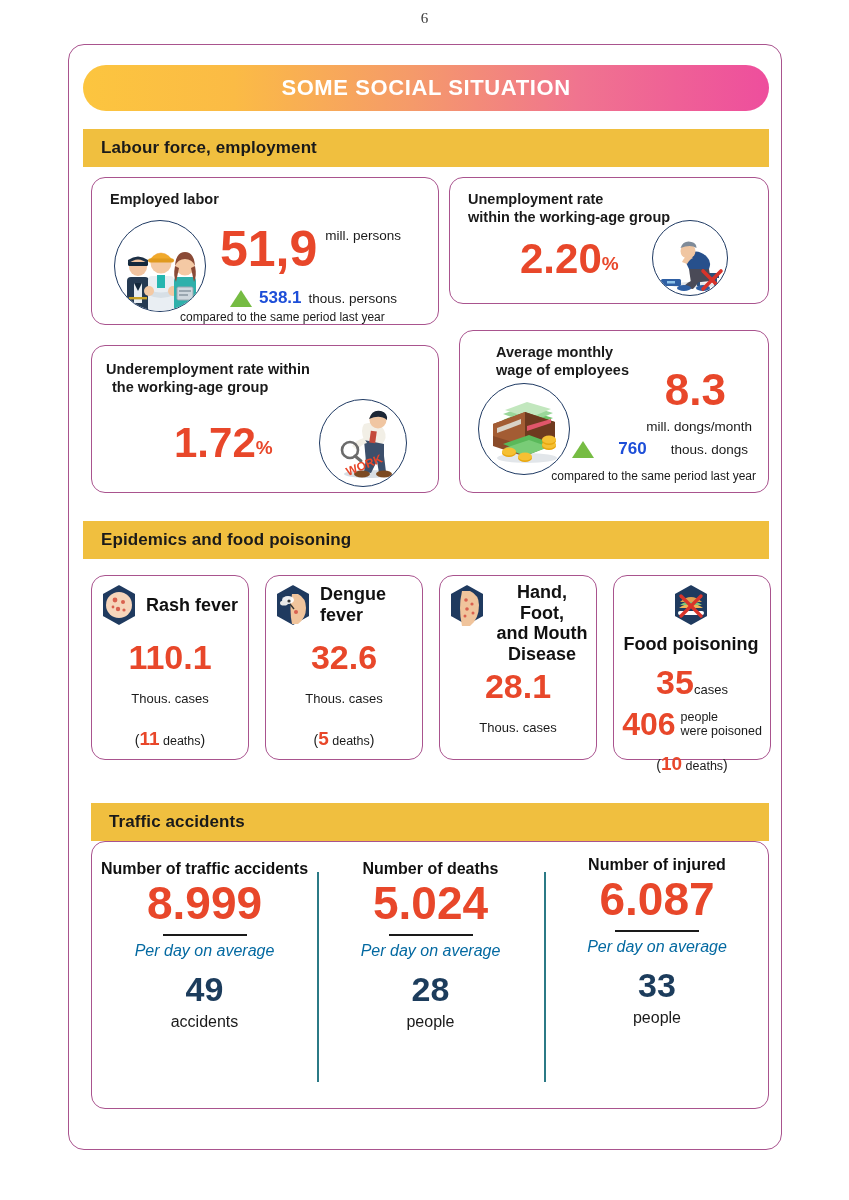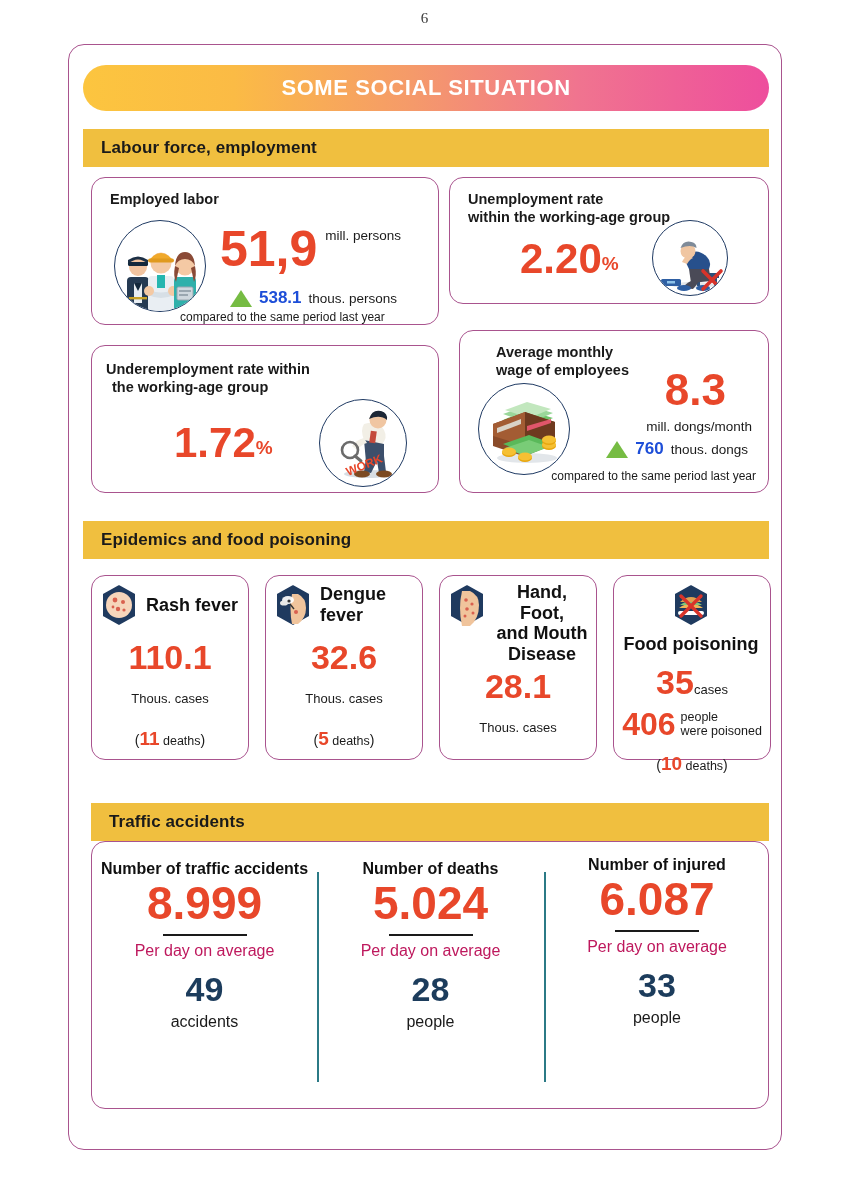--- a/index.html
+++ b/index.html
@@ -116,21 +116,21 @@
 
   
   .traffic-col {
     position:absolute; top:0; bottom:0;
     display:flex; flex-direction:column; align-items:center;
     padding-top: 18px;
   }
   .tc-title { font-size:16px; font-weight:bold; color:#111; white-space:nowrap; }
   .tc-big { font-size: 46px; line-height: 1.0; margin-top: 2px; }
   .tc-rule { width: 84px; height: 2px; background:#1a1a1a; margin: 8px 0 6px; }
-  .tc-per { font-size: 16px; color:#be185d; }
+  .tc-per { font-size: 16px; color:#0369a1;font-style:italic; }
   .tc-navy { font-size: 34px; font-weight: bold; color:#1c3c5c; margin-top: 10px; }
   .tc-unit { font-size: 16px; color:#1a1a1a; margin-top: 4px; }
   .vdiv { position:absolute; width:1.6px; background:#2b7a86; }
 </style>
 </head>
 <body>
 
 <div class="page-number">6</div>
 
 <div class="page-frame">
@@ -298,21 +298,21 @@
         <ellipse cx="70" cy="57" rx="7" ry="4" fill="#e8a60f"></ellipse>
         <ellipse cx="70" cy="55.5" rx="7" ry="4" fill="#f5c033"></ellipse>
       </svg>
     </div>
 
     <div style="position:absolute; right:42px; top:38px;">
       <span class="big-red" style="font-size:44px; line-height:.95;">8.3</span>
     </div>
     <div class="unit" style="position:absolute; right:16px; top:88px; white-space:nowrap;">mill. dongs/month</div>
 
-    <div style="position:absolute; right:20px; top:108px; display:flex; align-items:center; gap:7px;">
+    <div style="position:absolute; right:20px; top:108px; display:flex; align-items:center; gap:24px;">
       <span class="tri-up"></span>
       <span class="unit-b">760</span>
       <span class="unit" style="white-space:nowrap;">thous. dongs</span>
     </div>
     <div class="note" style="position:absolute; right:12px; top:138px; white-space:nowrap;">compared to the same period last year</div>
   </div>
 
   <div class="sect-bar" style="left:14px; top:476px; width:686px;">
     <span>Epidemics and food poisoning</span>
   </div>

